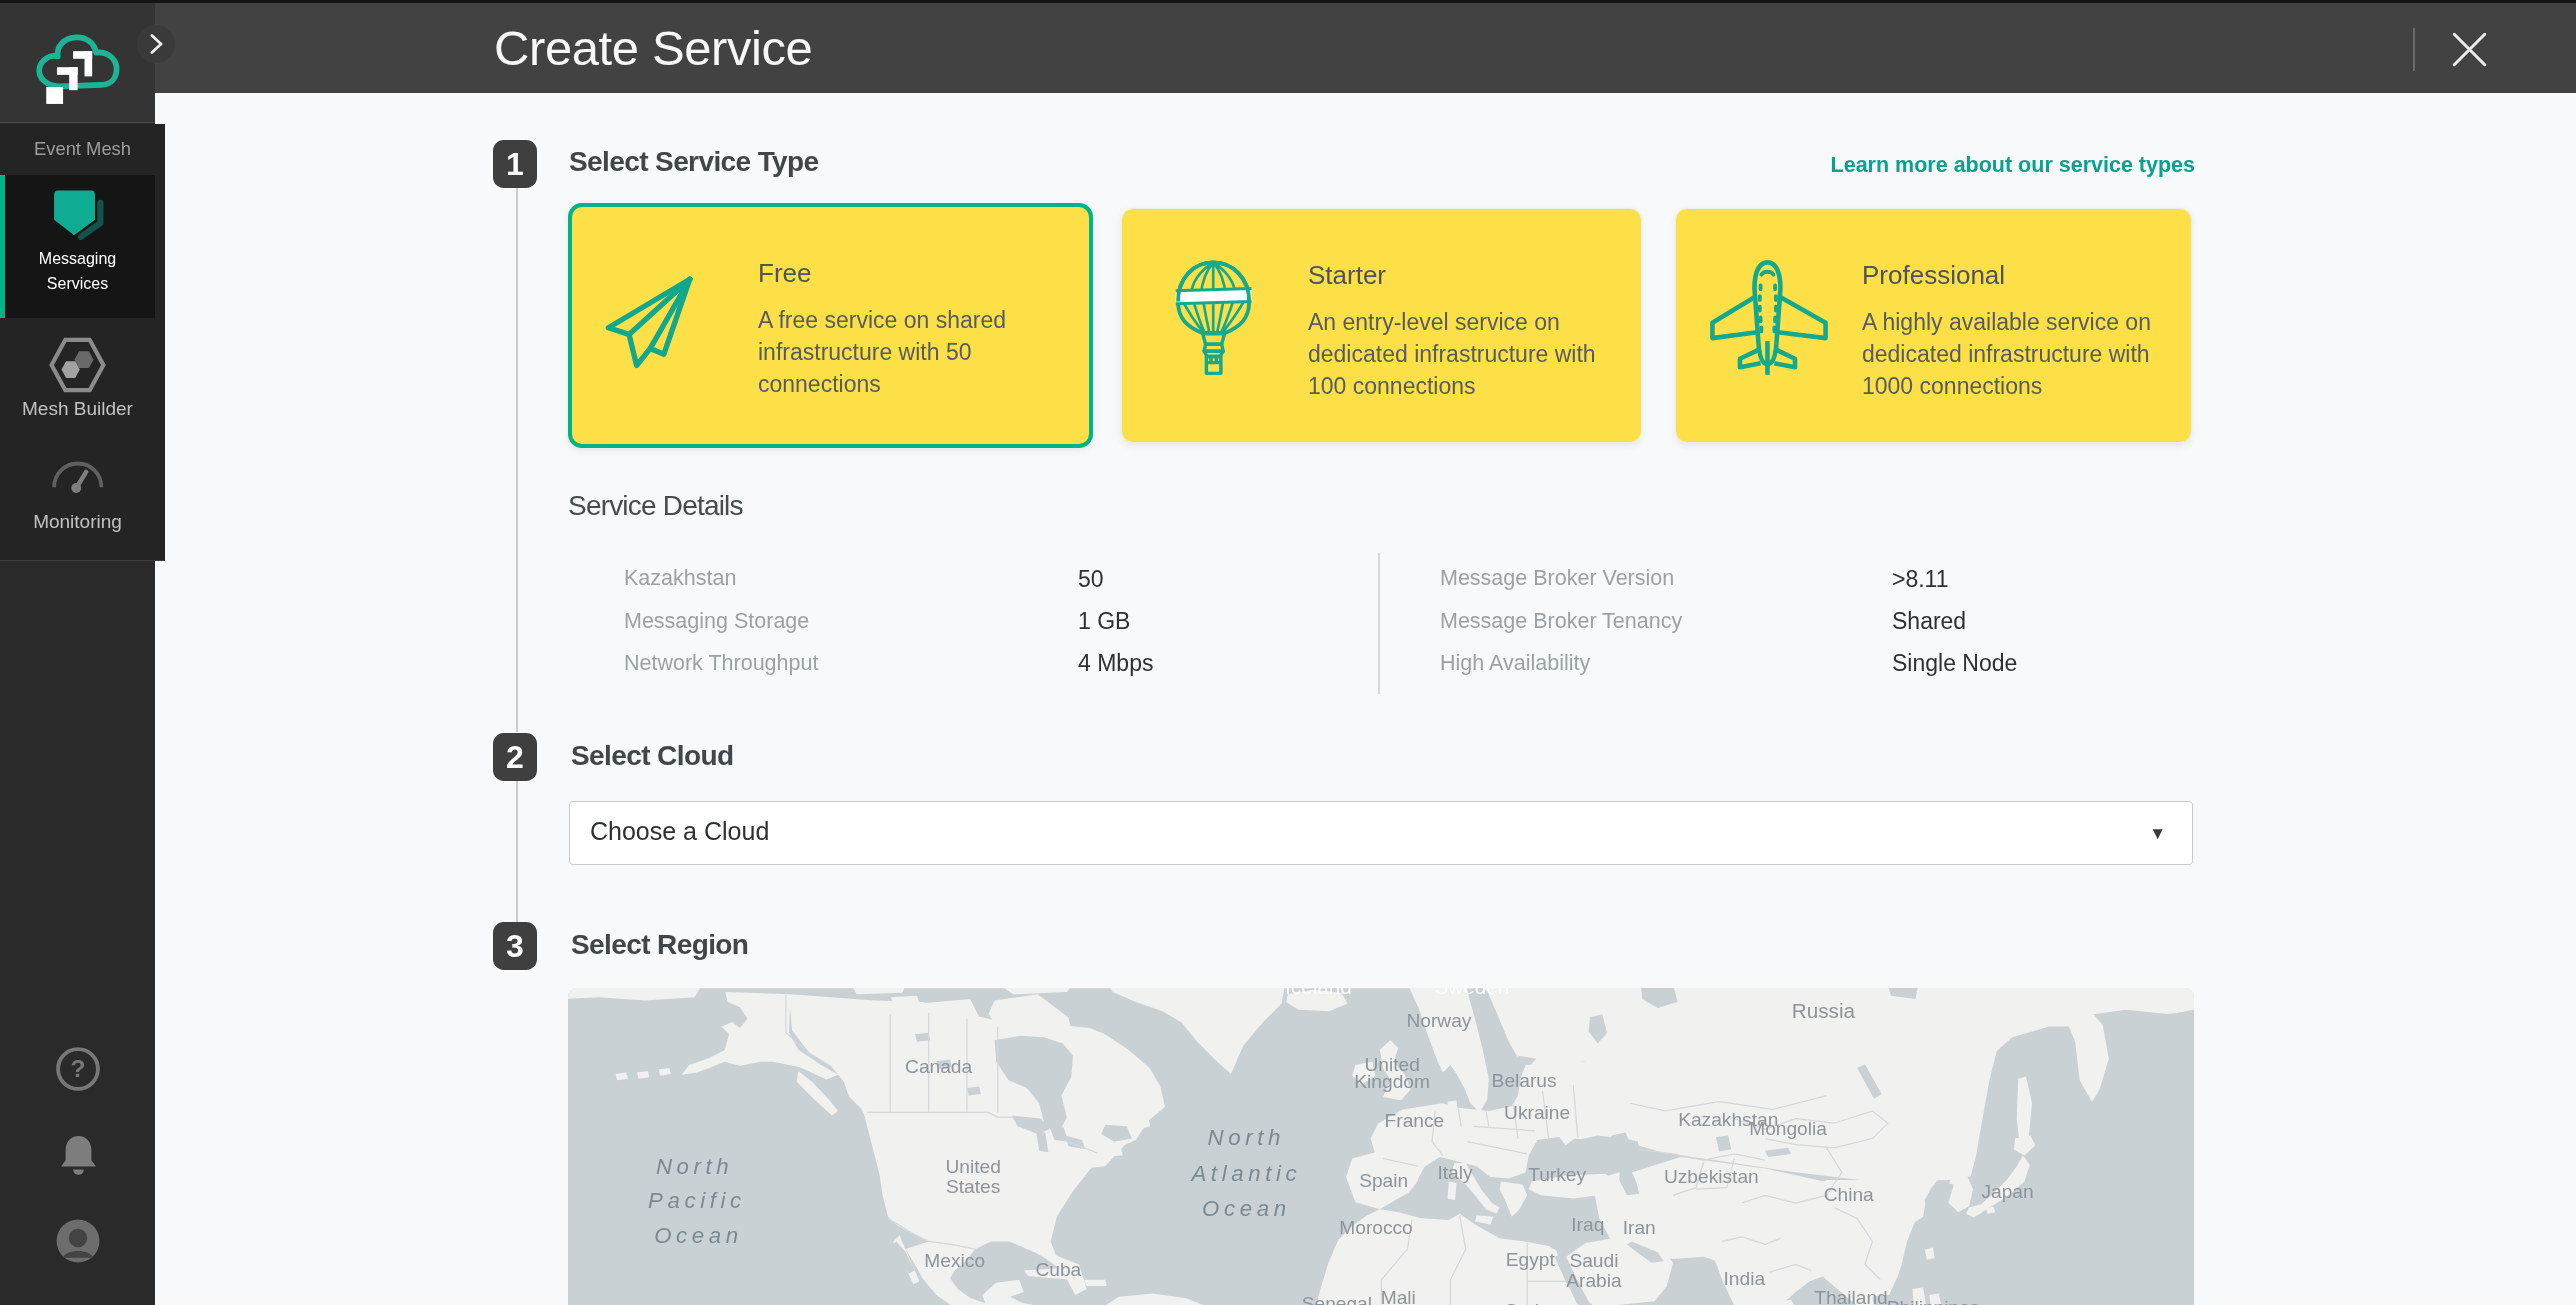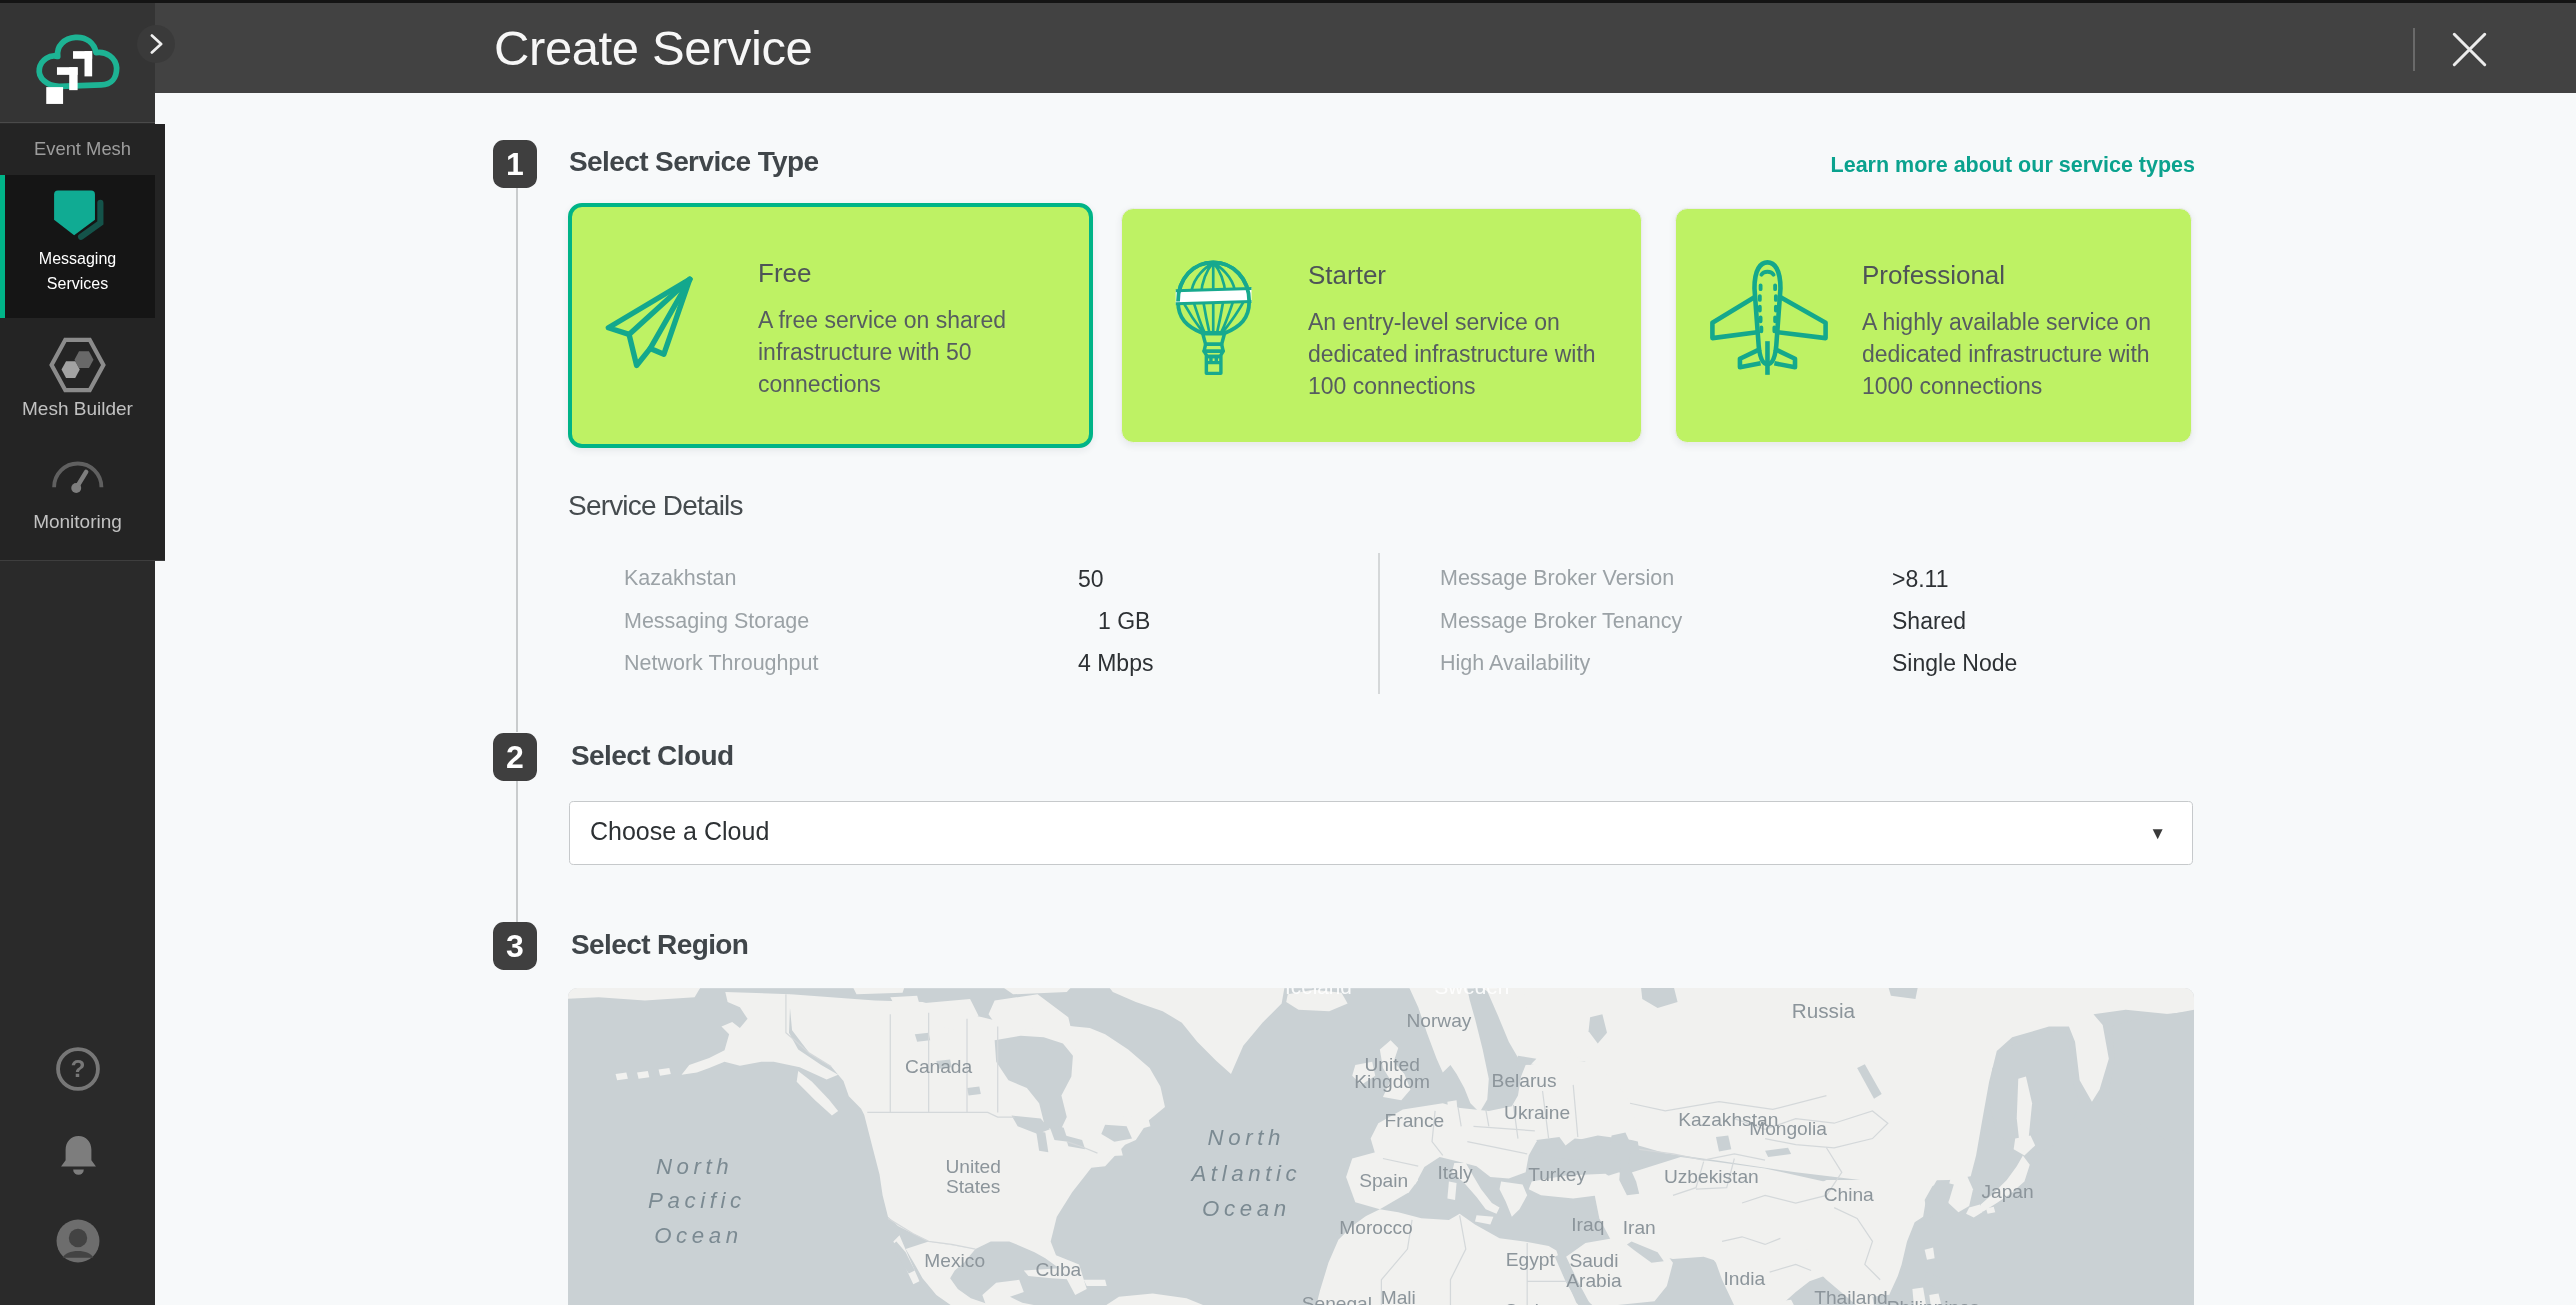--- a/index.html
+++ b/index.html
@@ -26,21 +26,21 @@
 .headerTitle { position:absolute; left:339px; top:23px; font-size:49px; line-height:44px; color:#f7f7f7; font-weight:400; letter-spacing:-0.4px; }
 .headerSep { position:absolute; left:2258px; top:25px; width:1.5px; height:43px; background:#6a6a6a; }
 
 
 .content { position:absolute; left:155px; top:93px; width:2421px; height:1213px; background:#f7f9fa; }
 .badge { position:absolute; width:44px; height:48px; background:#3f3f3f; border-radius:10.7px; color:#fff; font-size:32px; font-weight:700; text-align:center; line-height:48px; }
 .secTitle { position:absolute; font-size:28px; font-weight:700; color:#40464a; letter-spacing:-0.6px; }
 .timeline { position:absolute; left:361px; width:2.3px; background:#c9cccd; }
 .learnLink { position:absolute; top:60px; right:381px; font-size:21.5px; font-weight:600; color:#0aa28e;text-align:right; }
 
-.card { position:absolute; background:#bef264; border-radius:12.3px; border:0.8px solid #ececec; box-shadow:0 2.3px 7.7px rgba(40,50,60,0.08); }
+.card { position:absolute; background:#fde047; border-radius:12.3px; border:0.8px solid #ececec; box-shadow:0 2.3px 7.7px rgba(40,50,60,0.08); }
 .cardIcon { position:absolute; }
 .cardTitle { position:absolute; left:186px; top:51px; font-size:26px; color:#4e5457; }
 .cardDesc { position:absolute; left:186px; top:97px; width:307px; font-size:23px; line-height:32px; color:#565c60; }
 
 .detLabel { position:absolute; font-size:21.5px; color:#9ba2a6; }
 .detValue { position:absolute; font-size:23px; color:#2d3134; font-weight:500; }
 .detDivider { position:absolute; left:1223px; top:460px; width:1.5px; height:141px; background:#d5d8d9; }
 
 .selectBox { position:absolute; left:414px; top:708px; width:1624px; height:64px; background:#fff; border:1.5px solid #c6c9cb; border-radius:4.6px; }
 .selectText { position:absolute; left:20px; top:15.3px; font-size:25px; color:#2d3134; }
@@ -179,21 +179,21 @@
     </svg>
     <div class="cardTitle">Professional</div>
     <div class="cardDesc">A highly available service on dedicated infrastructure with 1000 connections</div>
   </div>
 
   <div class="secTitle" style="left:413px;top:397px;font-weight:400;color:#454b4e;letter-spacing:-0.8px;">Service Details</div>
   <div class="detLabel" style="left:469px;top:473px;">Kazakhstan</div>
   <div class="detLabel" style="left:469px;top:516px;">Messaging Storage</div>
   <div class="detLabel" style="left:469px;top:558px;">Network Throughput</div>
   <div class="detValue" style="left:923px;top:473px;">50</div>
-  <div class="detValue" style="left:943px;top:515px;">1 GB</div>
+  <div class="detValue" style="left:923px;top:515px;">1 GB</div>
   <div class="detValue" style="left:923px;top:557px;">4 Mbps</div>
   <div class="detDivider"></div>
   <div class="detLabel" style="left:1285px;top:473px;">Message Broker Version</div>
   <div class="detLabel" style="left:1285px;top:516px;">Message Broker Tenancy</div>
   <div class="detLabel" style="left:1285px;top:558px;">High Availability</div>
   <div class="detValue" style="left:1737px;top:473px;">&gt;8.11</div>
   <div class="detValue" style="left:1737px;top:515px;">Shared</div>
   <div class="detValue" style="left:1737px;top:557px;">Single Node</div>
 
   <div class="badge" style="left:338px;top:640px;">2</div>

